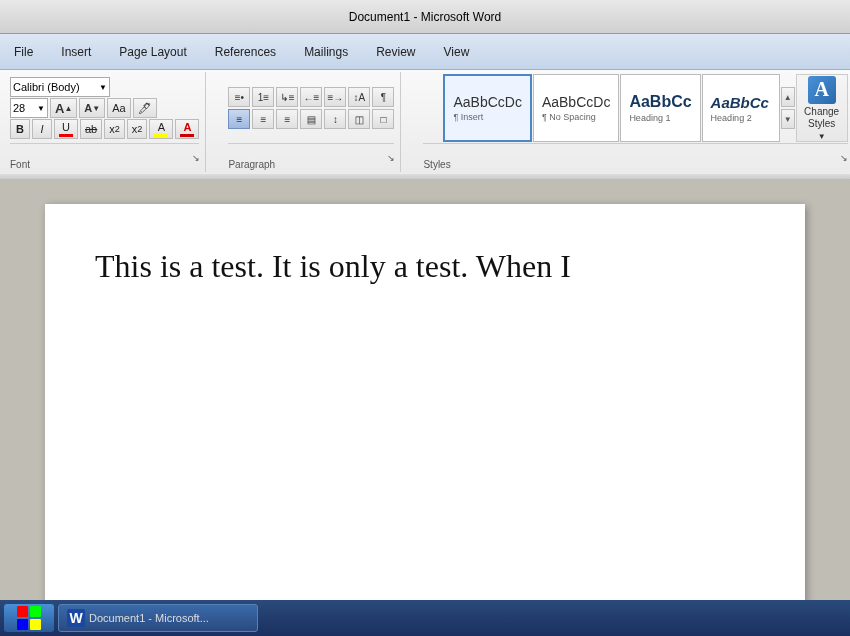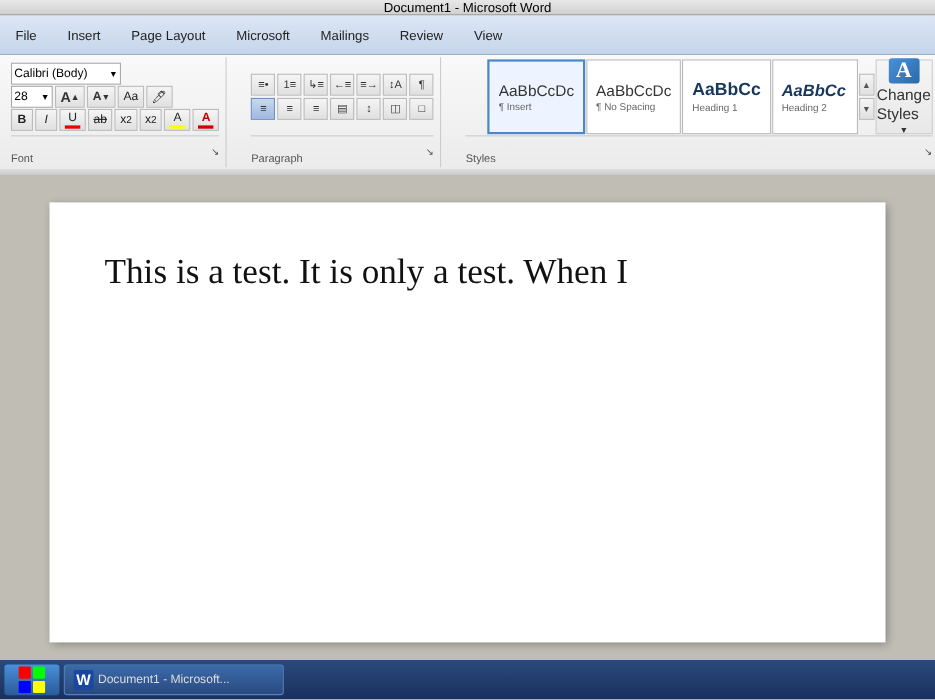--- a/index.html
+++ b/index.html
@@ -9,21 +9,21 @@
       width: 850px;
       height: 636px;
       overflow: hidden;
       display: flex;
       flex-direction: column;
     }
 
     
     .title-bar {
       background: linear-gradient(to bottom, #e8e8e8, #d0d0d0);
-      height: 14px;
+      height: 34px;
       display: flex;
       align-items: center;
       justify-content: center;
       font-size: 12px;
       color: #000;
       border-bottom: 1px solid #999;
     }
 
     
     .ribbon-tabs {
@@ -367,21 +367,21 @@
 <body>
 
 <div class="title-bar">
   <span>Document1 - Microsoft Word</span>
 </div>
 
 <div class="ribbon-tabs">
   <button class="ribbon-tab">File</button>
   <button class="ribbon-tab">Insert</button>
   <button class="ribbon-tab">Page Layout</button>
-  <button class="ribbon-tab">Microsoft</button>
+  <button class="ribbon-tab">References</button>
   <button class="ribbon-tab">Mailings</button>
   <button class="ribbon-tab">Review</button>
   <button class="ribbon-tab">View</button>
 </div>
 
 <div class="ribbon-content">
 
   <div class="ribbon-group">
     <div class="ribbon-group-content">
       <div class="font-section">
@@ -493,21 +493,21 @@
 
         <div class="styles-scroll">
           <div class="scroll-arrow">▲</div>
           <div class="scroll-arrow">▼</div>
         </div>
 
         <div class="change-styles-btn">
           <div class="change-styles-icon">
             <span style="font-family:serif;font-size:20px;font-weight:bold;color:white;">A</span>
           </div>
-          <span style="font-size:14px;color:#333;text-align:left;line-height:1.2;">Change<br>Styles</span>
+          <span style="font-size:10px;color:#333;text-align:center;line-height:1.2;">Change<br>Styles</span>
           <span style="font-size:8px;">▼</span>
         </div>
       </div>
     </div>
     <div class="group-bottom">
       <span class="ribbon-group-label">Styles</span>
       <span style="font-size:9px;color:#555;cursor:pointer;">↘</span>
     </div>
   </div>
 </div>

